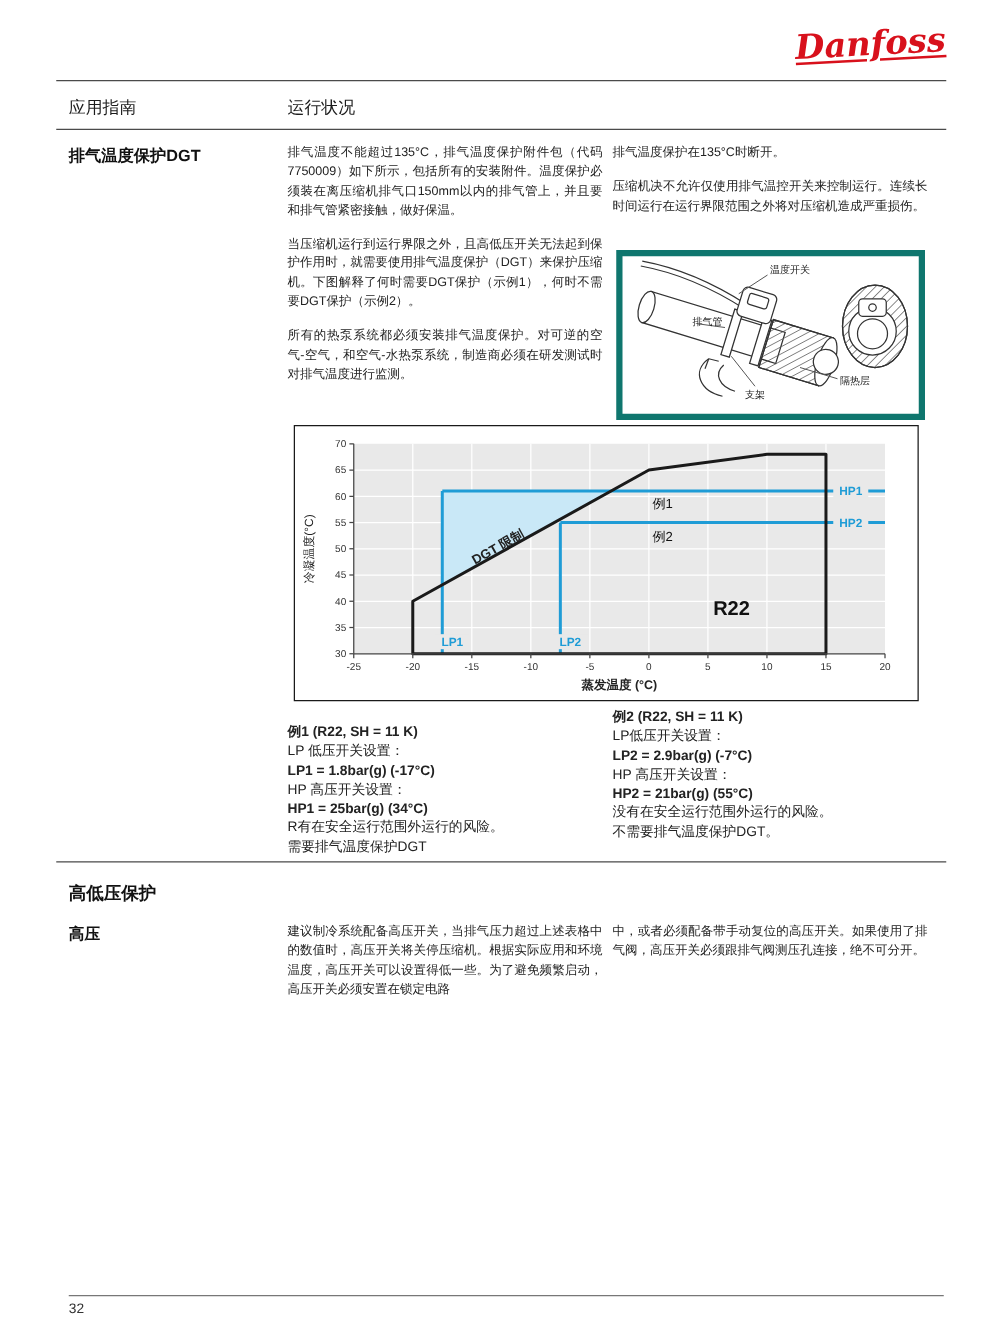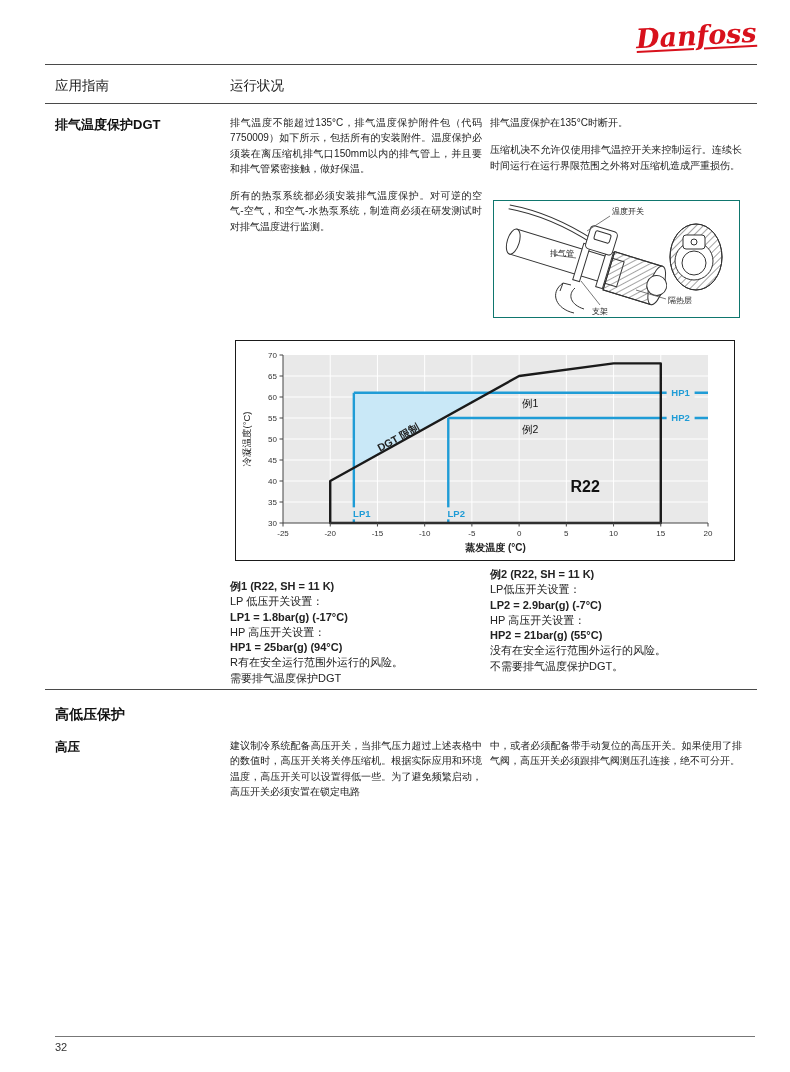--- a/index.html
+++ b/index.html
@@ -14,22 +14,22 @@
     font-family:"DejaVu Serif","Liberation Serif",serif;
     font-style:italic;font-weight:bold;font-size:27px;color:#d8111c;
     text-decoration:underline;text-underline-offset:3px;text-decoration-thickness:2px;
     transform:rotate(-3deg);
   }
   .hdr{position:absolute;top:77px;font-size:13.5px;font-weight:400;color:#1c1c1c;}
   .side-title{position:absolute;left:55px;font-weight:bold;color:#111;}
   .body-col{position:absolute;width:252px;font-size:10px;line-height:15.3px;text-align:justify;color:#222;}
   .body-col p{margin:0 0 12px 0;}
   .figure-box{
-    position:absolute;left:493px;top:200px;width:247px;height:118px;
-    border:1px solid #0f766e;background:#fff;box-sizing:border-box;
+    position:absolute;left:493px;top:200px;width:247px;height:136px;
+    border:5px solid #0f766e;background:#fff;box-sizing:border-box;
   }
   .fig-label{position:absolute;font-size:8px;color:#222;white-space:nowrap;}
   .chart-box{
     position:absolute;left:235px;top:340px;width:500px;height:221px;
     border:1px solid #1a1a1a;background:#fff;box-sizing:border-box;
   }
   .example{position:absolute;top:567px;width:256px;font-size:11px;line-height:15.3px;color:#222;}
   .example .ln{white-space:nowrap;}
   .example .bold{font-weight:bold;}
   .example .semi{font-weight:600;}
@@ -43,20 +43,21 @@
 <div class="rule" style="top:64px;left:45px;width:712px;"></div>
 
 <span class="hdr" style="left:55px;">应用指南</span>
 <span class="hdr" style="left:230px;">运行状况</span>
 <div class="rule" style="top:103px;left:45px;width:712px;"></div>
 
 <div class="side-title" style="top:116px;font-size:13px;">排气温度保护DGT</div>
 
 <div class="body-col" style="left:230px;top:115px;">
   <p>排气温度不能超过135°C，排气温度保护附件包（代码7750009）如下所示，包括所有的安装附件。温度保护必须装在离压缩机排气口150mm以内的排气管上，并且要和排气管紧密接触，做好保温。</p>
+  <p>当压缩机运行到运行界限之外，且高低压开关无法起到保护作用时，就需要使用排气温度保护（DGT）来保护压缩机。下图解释了何时需要DGT保护（示例1），何时不需要DGT保护（示例2）。</p>
   <p>所有的热泵系统都必须安装排气温度保护。对可逆的空气-空气，和空气-水热泵系统，制造商必须在研发测试时对排气温度进行监测。</p>
 </div>
 
 <div class="body-col" style="left:490px;top:115px;">
   <p>排气温度保护在135°C时断开。</p>
   <p>压缩机决不允许仅使用排气温控开关来控制运行。连续长时间运行在运行界限范围之外将对压缩机造成严重损伤。</p>
 </div>
 
 <div class="figure-box">
   <svg width="245" height="126" viewBox="0 0 245 126">
@@ -185,21 +186,21 @@
       <text x="259.5" y="210" text-anchor="middle" font-size="10" font-weight="600" fill="#222">蒸发温度 (°C)</text>
       <text x="14" y="98" text-anchor="middle" font-size="9.5" fill="#222" transform="rotate(-90 14 98)">冷凝温度(°C)</text>
     </svg>
 </div>
 
 <div class="example" style="left:230px;margin-top:12px;">
   <div class="ln"><span class="bold">例1</span> <span class="semi">(R22, SH = 11 K)</span></div>
   <div class="ln">LP 低压开关设置：</div>
   <div class="ln semi">LP1 = 1.8bar(g) (-17°C)</div>
   <div class="ln">HP 高压开关设置：</div>
-  <div class="ln semi">HP1 = 25bar(g) (94°C)</div>
+  <div class="ln semi">HP1 = 25bar(g) (34°C)</div>
   <div class="ln">R有在安全运行范围外运行的风险。</div>
   <div class="ln">需要排气温度保护DGT</div>
 </div>
 
 <div class="example" style="left:490px;">
   <div class="ln"><span class="bold">例2</span> <span class="semi">(R22, SH = 11 K)</span></div>
   <div class="ln">LP低压开关设置：</div>
   <div class="ln semi">LP2 = 2.9bar(g) (-7°C)</div>
   <div class="ln">HP 高压开关设置：</div>
   <div class="ln semi">HP2 = 21bar(g) (55°C)</div>

